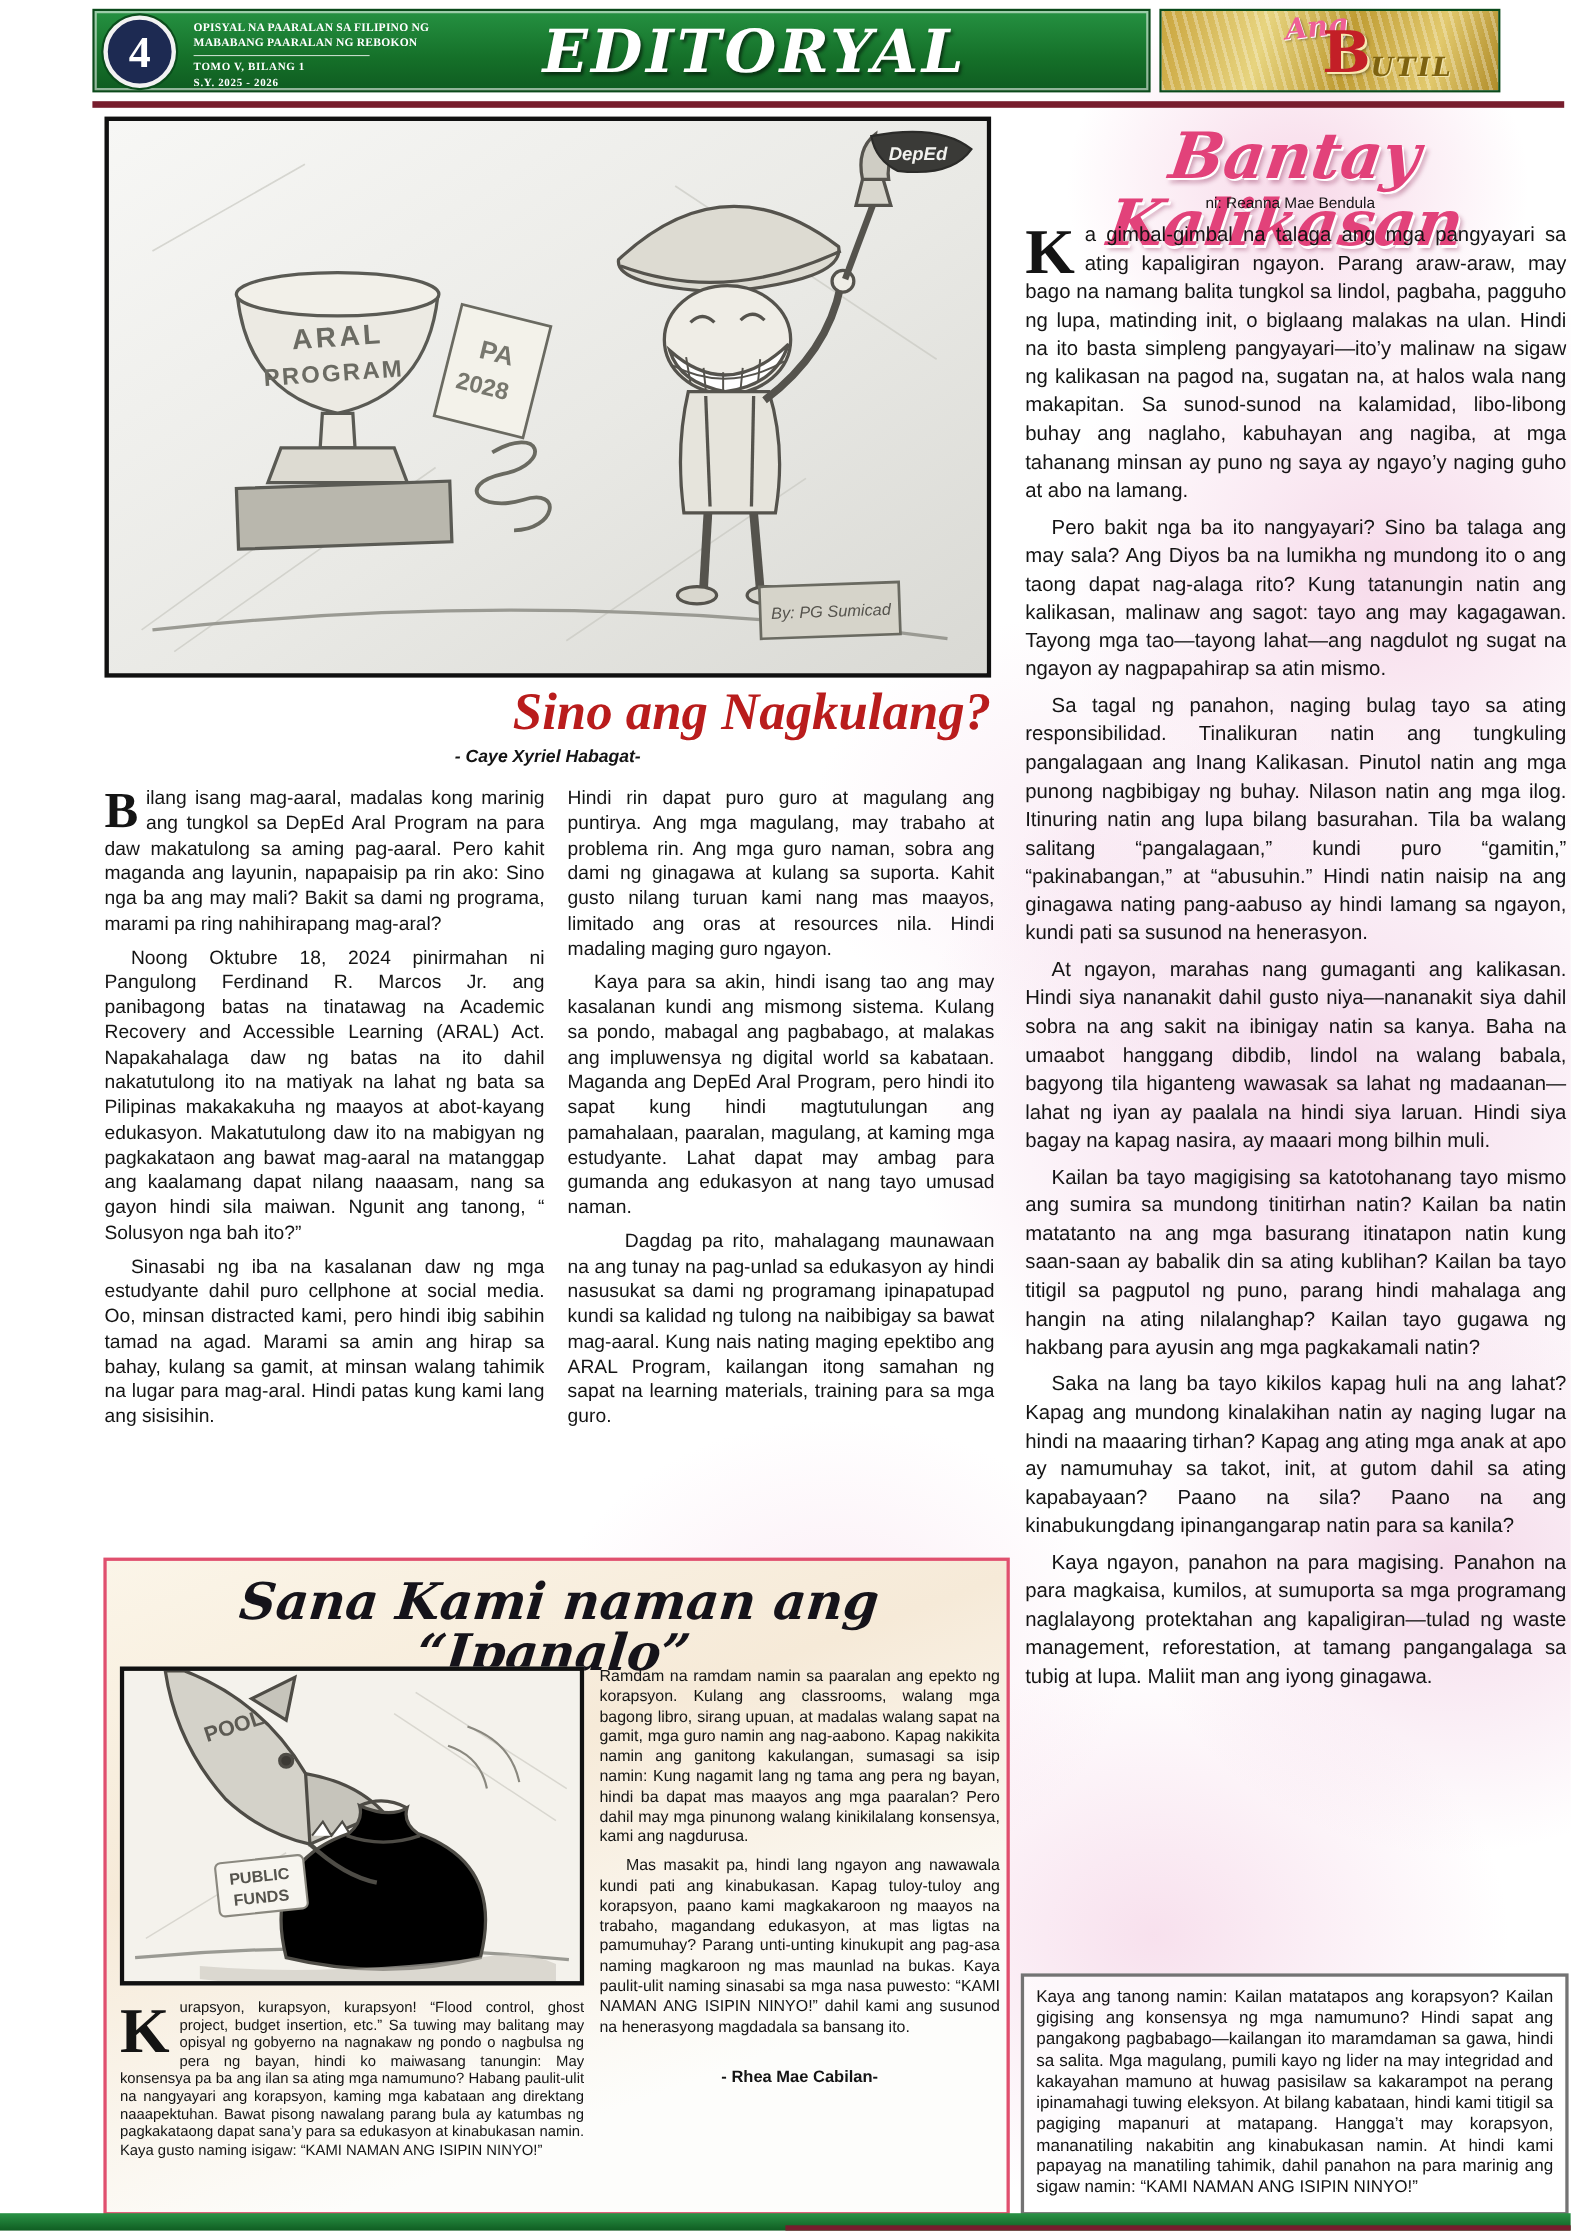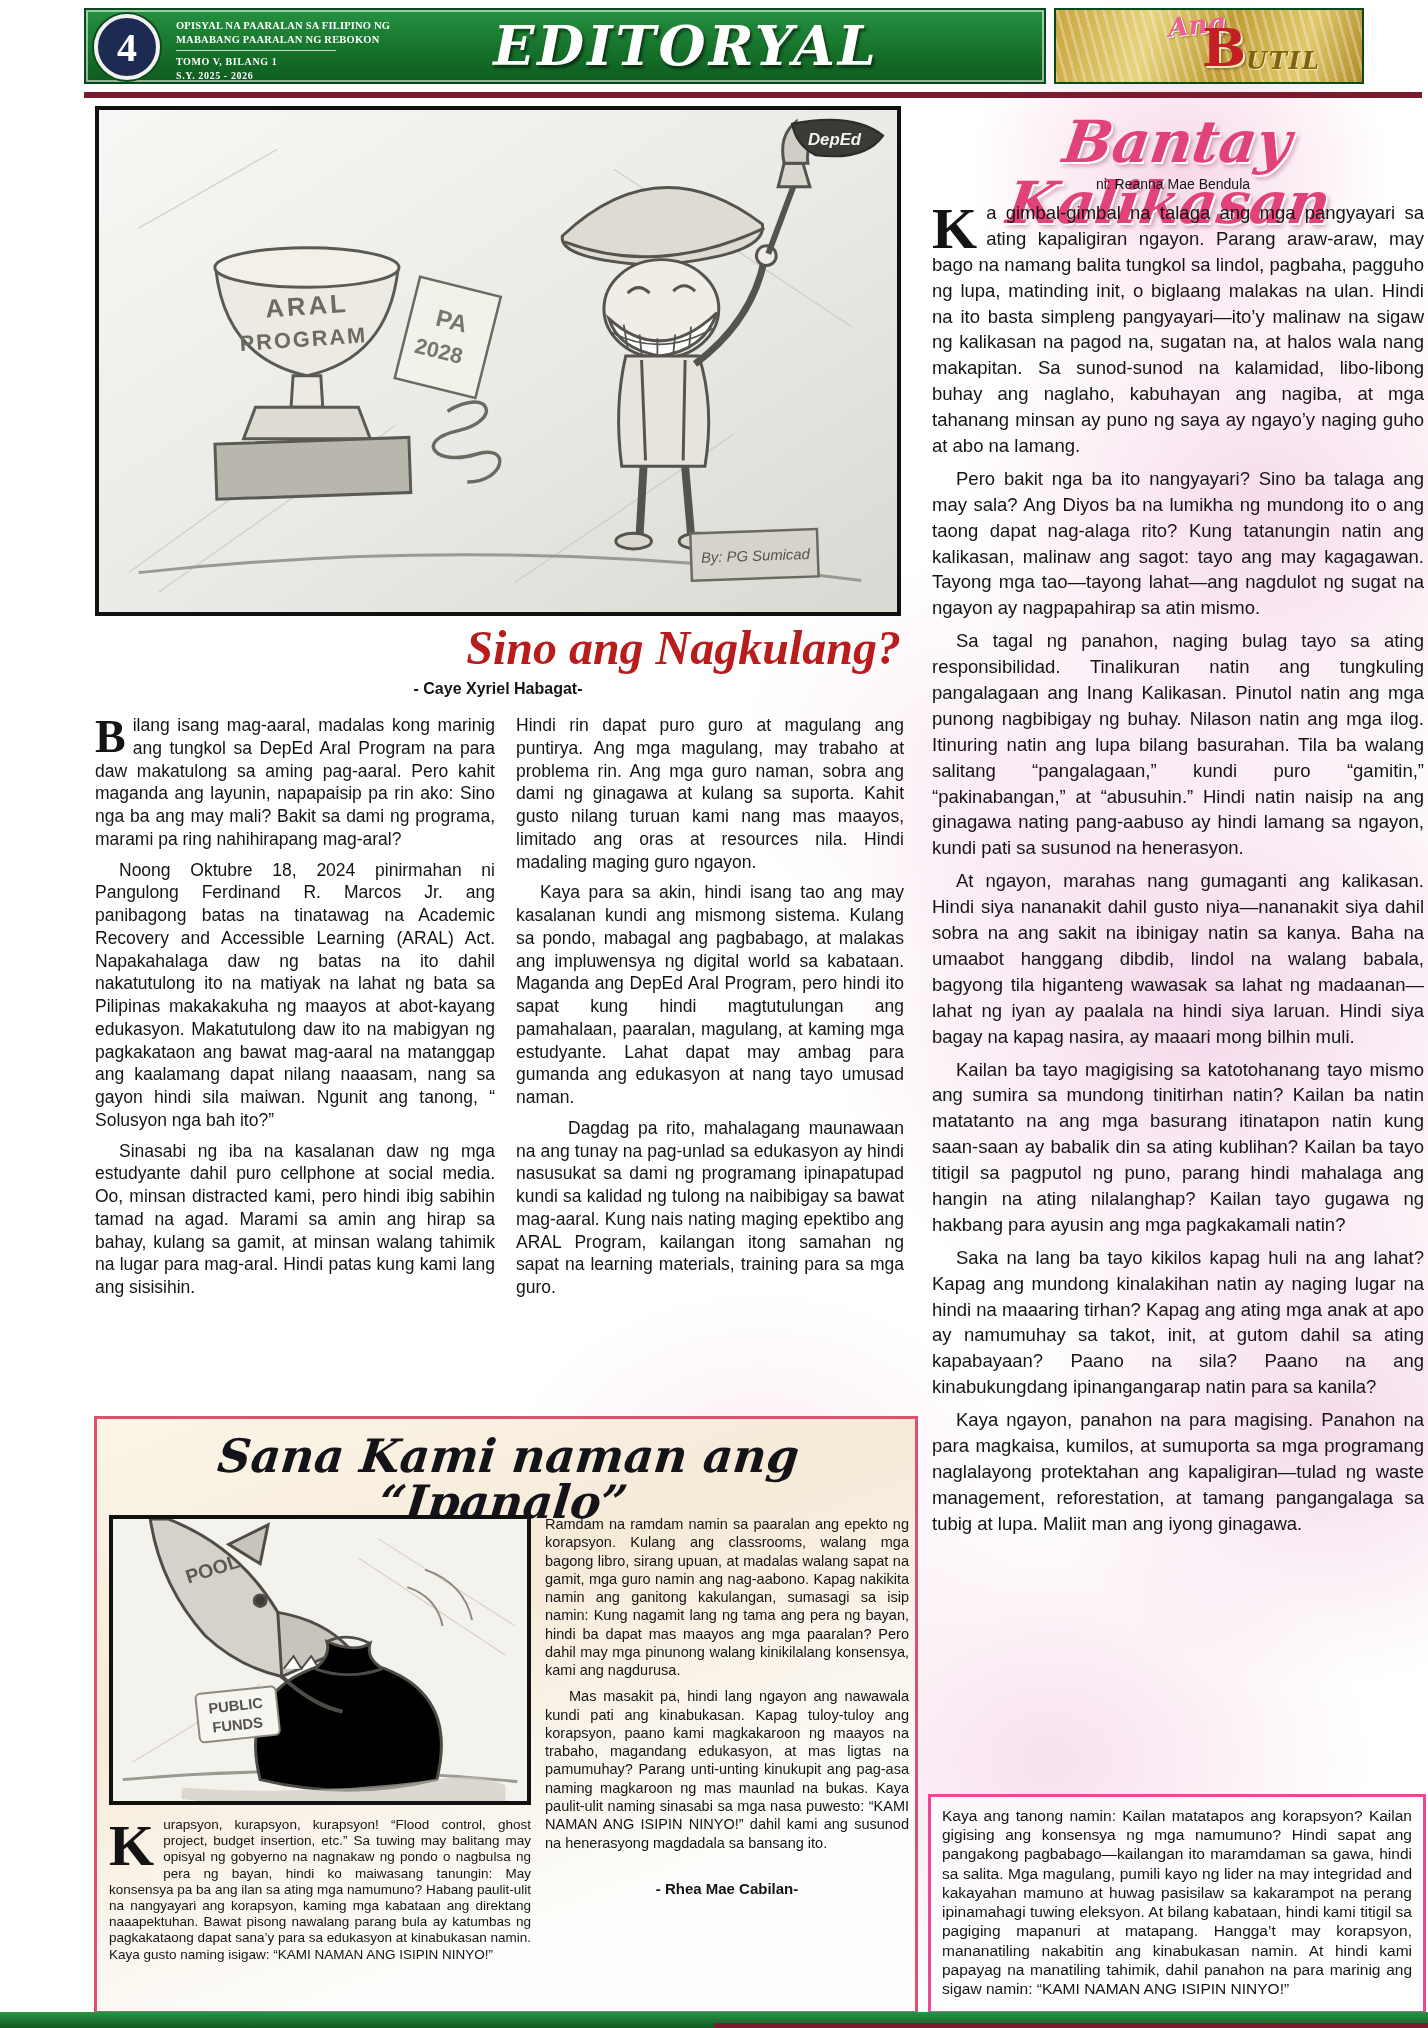--- a/index.html
+++ b/index.html
@@ -66,40 +66,40 @@
 
   
   .cartoon1 { left:95px; top:106px; width:806px; height:510px; border:4px solid #111; background:#f3f3f0; }
   .cartoon1 svg, .cartoon2 svg { width:100%; height:100%; display:block; }
   .cartoon2 { position:absolute; left:12px; top:96px; width:422px; height:290px; border:4px solid #111; background:#f4f2ec; }
   .sketchtxt { font-family:"Liberation Sans", sans-serif; }
 
   
   .a1-title { left:95px; top:620px; width:806px; text-align:right;
     font:italic 900 48px "Liberation Serif", serif; color:#b91c1c; }
-  .a1-byline { left:95px; top:680px; width:806px; text-align:center; font-weight:bold; font-size:16px; }
+  .a1-byline { left:95px; top:680px; width:806px; text-align:center; font-weight:bold; font-size:16px;font-style:italic; }
   .col { text-align:justify; overflow:hidden; }
   .col p { margin:0 0 8px; }
   .col p.ind { text-indent:24px; }
   .col p.ind2 { text-indent:52px; }
   .a1col { font-size:17.5px; line-height:1.3; }
   .a1-col1 { left:95px; top:714px; width:400px; height:696px; }
   .a1-col2 { left:516px; top:714px; width:388px; height:696px; }
   .dc { float:left; font:bold 46px/0.8 "Liberation Serif", serif; padding:5px 7px 0 0; }
   .dc-big { float:left; font:bold 58px/0.78 "Liberation Serif", serif; padding:6px 9px 0 0; }
 
   
   .bk-title { left:920px; top:112px; width:506px; text-align:center;
     font:italic 900 58px/1.05 "DejaVu Serif", serif; color:#e2427a; transform:skewX(-8deg);
     text-shadow:2px 2px 0 #fff, 4px 4px 4px rgba(130,20,70,.35); }
   .bk-byline { left:920px; top:176px; width:506px; text-align:center; font-weight:normal; font-size:14px; }
   .bk-body { left:932px; top:200px; width:492px; height:1588px; font-size:18.5px; line-height:1.4; }
   .bk-body p { margin:0 0 7px; }
 
-  .box2 { left:928px; top:1794px; width:498px; height:220px; border:3px solid #ec4899;
+  .box2 { left:928px; top:1794px; width:498px; height:220px; border:3px solid #737373;
     background:rgba(255,255,255,.65); padding:9px 11px; font-size:15.5px; line-height:1.24;
     text-align:justify; overflow:hidden; }
 
   
   .box3 { left:94px; top:1416px; width:824px; height:598px; border:3px solid #e0506e;
     background:linear-gradient(160deg,#fbf5e8, #f6ead8 35%, #fdfdfb 75%); }
   .box3-title { position:absolute; left:0; top:14px; width:100%; text-align:center;
     font:italic 700 46px/1 "DejaVu Serif", serif; color:#15131a; transform:skewX(-6deg); }
   .b3c1 { position:absolute; left:12px; top:398px; width:422px; height:192px; font-size:13.5px; line-height:1.2; }
   .b3c2 { position:absolute; left:448px; top:96px; width:364px; height:496px; font-size:14.5px; line-height:1.26; }

